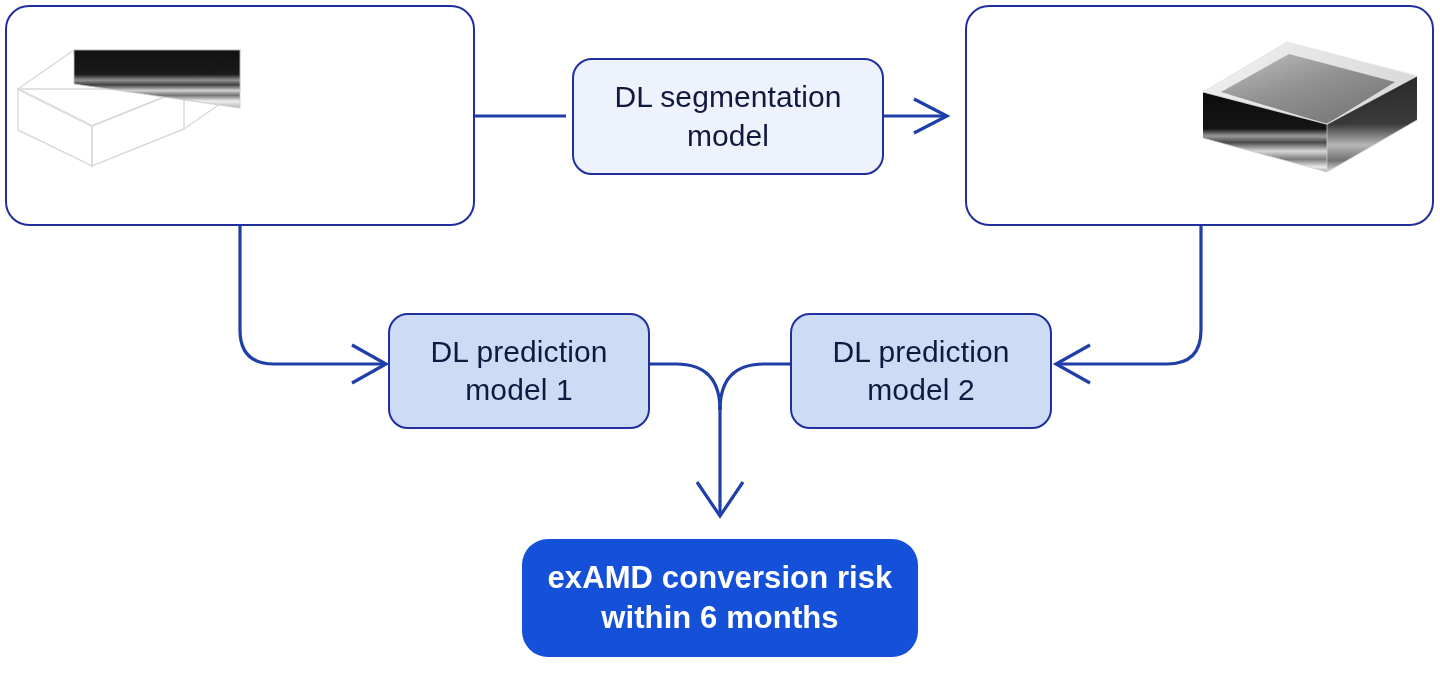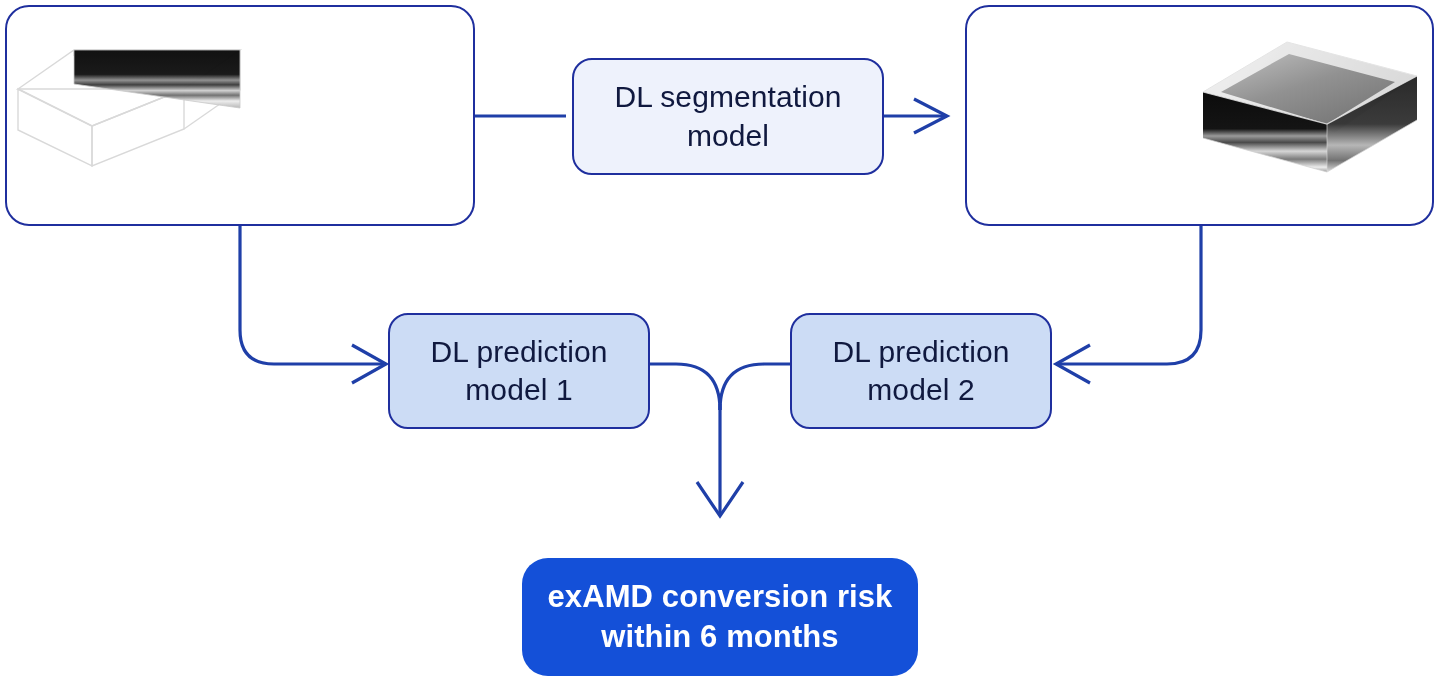--- a/index.html
+++ b/index.html
@@ -228,18 +228,18 @@
   <div class="node proc-mid" style="left:388px; top:306px; width:262px; height:116px;">
     <span class="node-label proc-text">DL prediction
 model 1</span>
   </div>
 
   <div class="node proc-mid" style="left:790px; top:306px; width:262px; height:116px;">
     <span class="node-label proc-text">DL prediction
 model 2</span>
   </div>
 
-  <div class="node result" style="left:522px; top:558px; width:396px; height:118px;">
+  <div class="node result" style="left:522px; top:539px; width:396px; height:118px;">
     <span class="node-label result-text">exAMD conversion risk
 within 6 months</span>
   </div>
 
 </div>
 
 </body></html>

